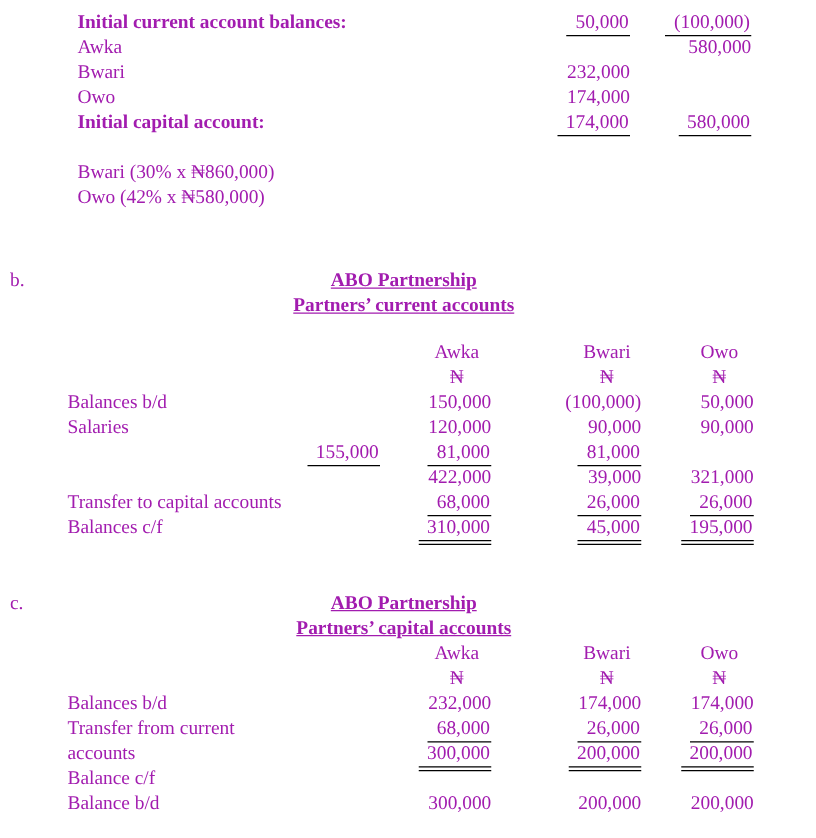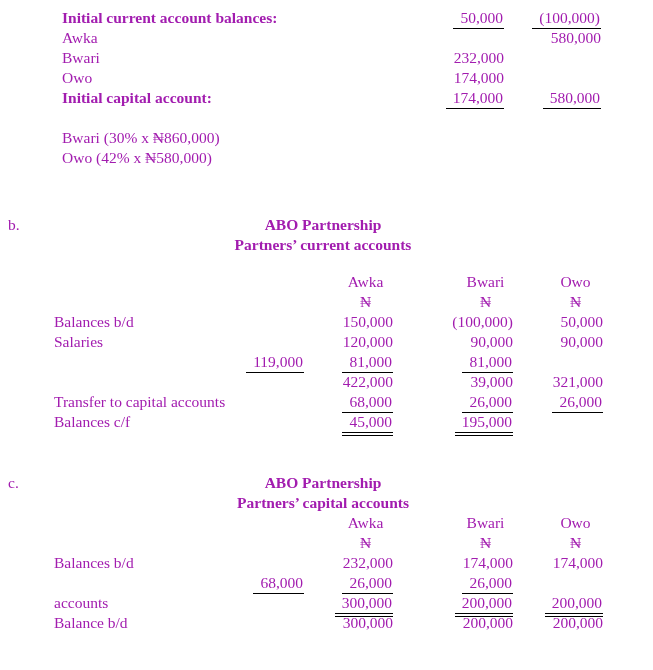--- a/index.html
+++ b/index.html
@@ -33,21 +33,21 @@
   .uu { display: inline-block; border-bottom: 4px double #000;  padding: 0 1px 0 7px; }
 
   
   .hdr { display: inline-block; width: 55px; text-align: center; }
 
   
   .sec-b { margin-top: 47px; }
   .sec-c { margin-top: 41px; }
   .trow { position: relative; height: 20px; }
   .marker { position: absolute; left: 8px; top: 0; }
-  .ttl { width: 646px; text-align: center; font-weight: 700; height: 20px; }
+  .ttl { width: 646px; text-align: center; font-weight: 700; height: 20px; text-decoration: underline; }
   .hspacer { height: 17px; }
 </style>
 </head>
 <body>
 
 <div class="page">
 
   <div class="grid-a">
     <div class="row">
       <div class="cell bold">Initial current account balances:</div>
@@ -116,38 +116,39 @@
         <div class="cell num"><span>(100,000)</span></div>
         <div class="cell num"><span>50,000</span></div>
       </div>
       <div class="row">
         <div class="cell">Salaries</div>
         <div class="cell num"><span>120,000</span></div>
         <div class="cell num"><span>90,000</span></div>
         <div class="cell num"><span>90,000</span></div>
       </div>
       <div class="row">
-        <div class="cell num"><span class="u">119,000</span></div>
+        <div class="cell num"><span class="u">155,000</span></div>
         <div class="cell num"><span class="u">81,000</span></div>
         <div class="cell num"><span class="u">81,000</span></div>
       </div>
       <div class="row">
         <div class="cell"></div>
         <div class="cell num"><span>422,000</span></div>
         <div class="cell num"><span>39,000</span></div>
         <div class="cell num"><span>321,000</span></div>
       </div>
       <div class="row">
         <div class="cell">Transfer to capital accounts</div>
         <div class="cell num"><span class="u">68,000</span></div>
         <div class="cell num"><span class="u">26,000</span></div>
         <div class="cell num"><span class="u">26,000</span></div>
       </div>
       <div class="row">
         <div class="cell">Balances c/f</div>
+        <div class="cell num"><span class="uu">310,000</span></div>
         <div class="cell num"><span class="uu">45,000</span></div>
         <div class="cell num"><span class="uu">195,000</span></div>
       </div>
     </div>
   </div>
 
   <div class="sec-c">
     <div class="trow">
       <span class="marker">c.</span>
       <div class="ttl">ABO Partnership</div>
@@ -166,31 +167,38 @@
         <div class="cell num"><span class="hdr">₦</span></div>
         <div class="cell num"><span class="hdr">₦</span></div>
       </div>
       <div class="row">
         <div class="cell">Balances b/d</div>
         <div class="cell num"><span>232,000</span></div>
         <div class="cell num"><span>174,000</span></div>
         <div class="cell num"><span>174,000</span></div>
       </div>
       <div class="row">
+        <div class="cell">Transfer from current</div>
         <div class="cell num"><span class="u">68,000</span></div>
         <div class="cell num"><span class="u">26,000</span></div>
         <div class="cell num"><span class="u">26,000</span></div>
       </div>
       <div class="row">
         <div class="cell">accounts</div>
         <div class="cell num"><span class="uu">300,000</span></div>
         <div class="cell num"><span class="uu">200,000</span></div>
         <div class="cell num"><span class="uu">200,000</span></div>
       </div>
       <div class="row">
+        <div class="cell">Balance c/f</div>
+        <div class="cell num"></div>
+        <div class="cell num"></div>
+        <div class="cell num"></div>
+      </div>
+      <div class="row">
         <div class="cell">Balance b/d</div>
         <div class="cell num"><span>300,000</span></div>
         <div class="cell num"><span>200,000</span></div>
         <div class="cell num"><span>200,000</span></div>
       </div>
     </div>
   </div>
 
 </div>
 

